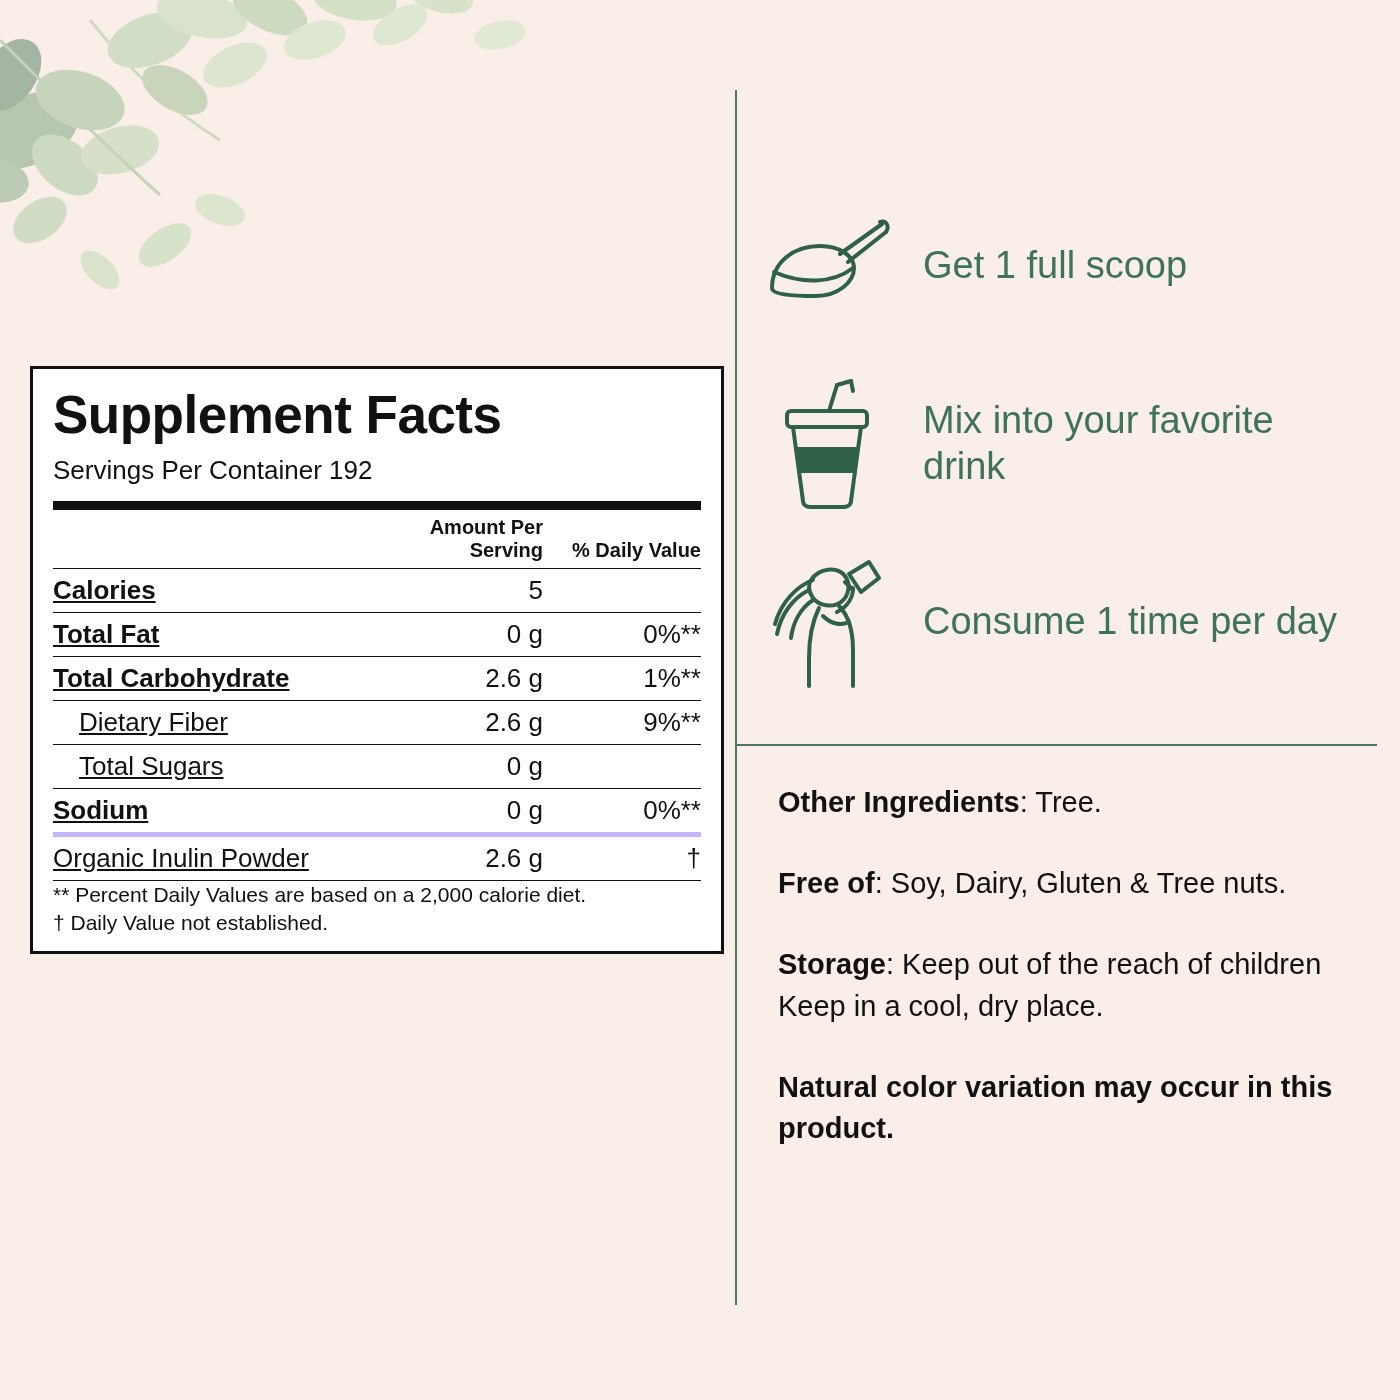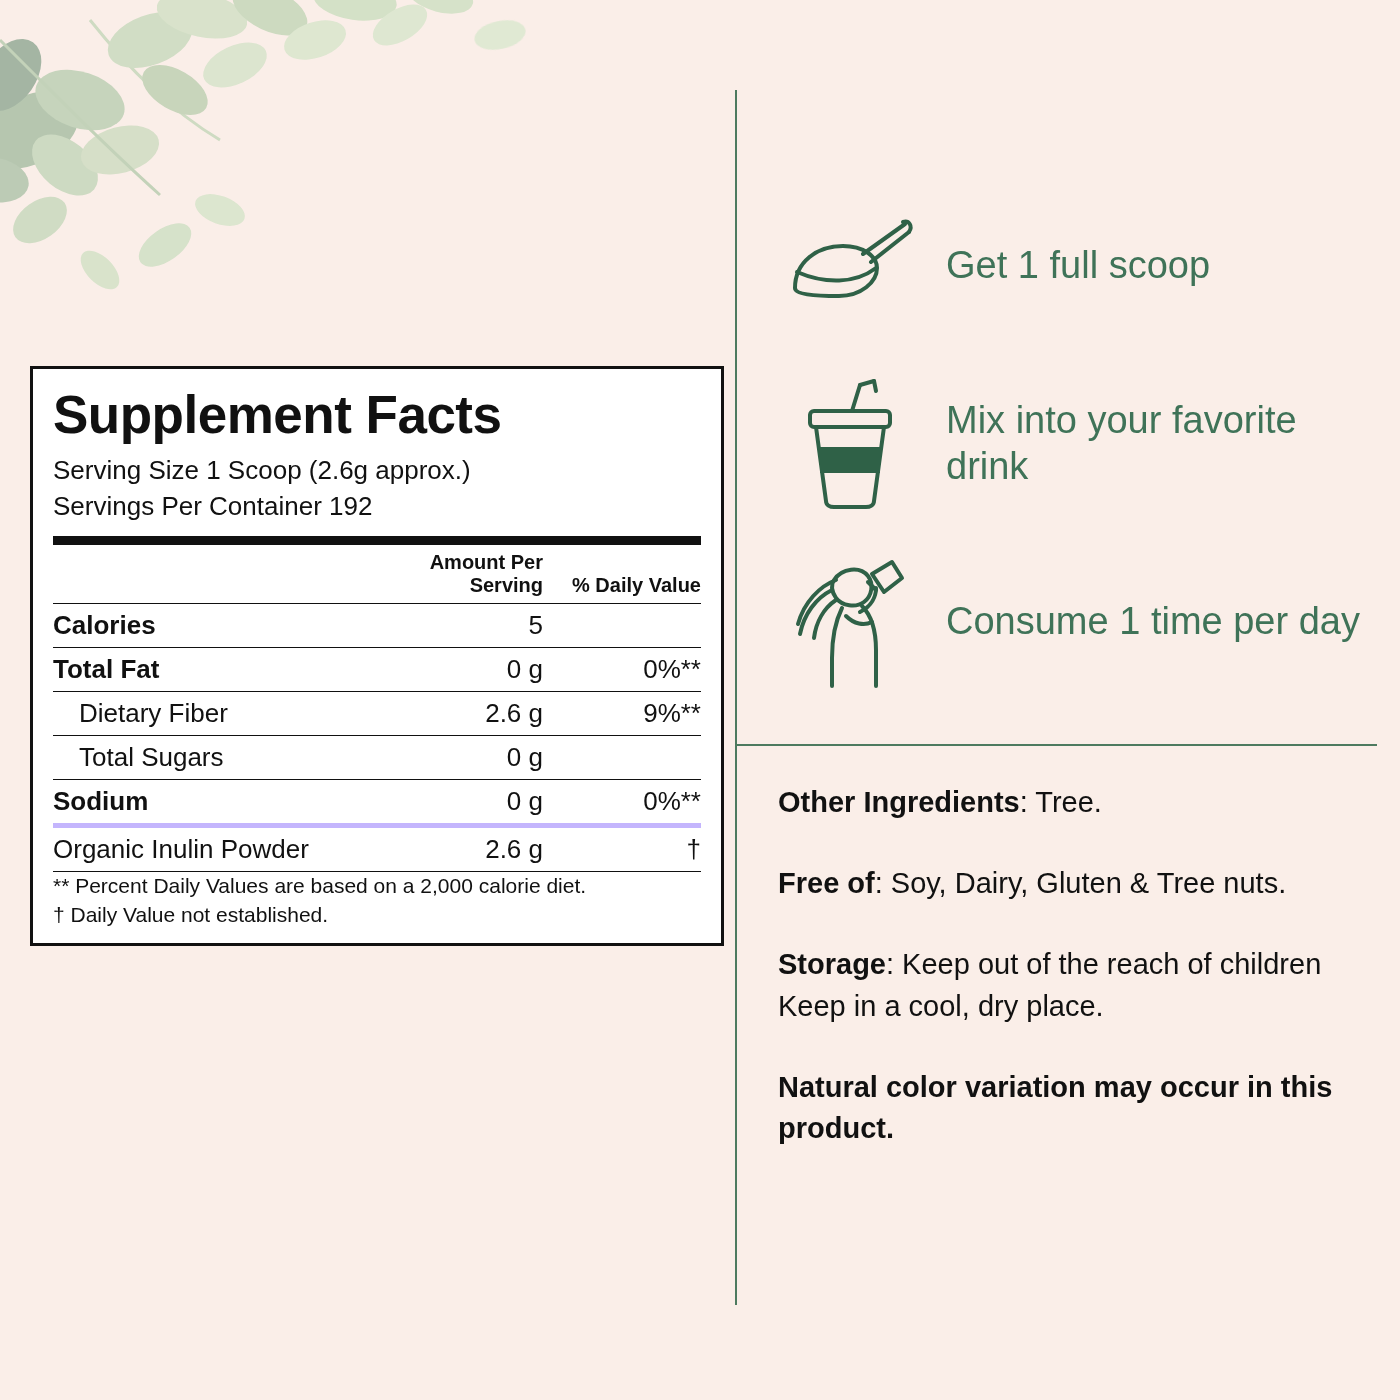--- a/index.html
+++ b/index.html
@@ -70,21 +70,21 @@
   table.sf-table {
     width: 100%;
     border-collapse: collapse;
     font-size: 26px;
     color: #111;
   }
   table.sf-table td {
     padding: 6px 0 6px 0;
     vertical-align: bottom;
   }
-  .col-name { text-align: left; }
+  .col-name { text-align: left; text-decoration: underline; }
   .col-amt  { text-align: right; width: 180px; padding-right: 8px !important;}
   .col-dv   { text-align: right; width: 150px; }
 
   .hdr-row td {
     font-size: 20px;
     font-weight: bold;
     padding-bottom: 4px;
     padding-top: 2px;
     text-align: right;
   }
@@ -122,21 +122,21 @@
     left: 737px;
     top: 744px;
     width: 640px;
     height: 2px;
     background: #4d7a5f;
   }
 
   
   #directions {
     position: absolute;
-    left: 780px;
+    left: 757px;
     top: 195px;
     width: 600px;
   }
   .dir-row {
     display: flex;
     align-items: center;
     margin-bottom: 38px;
   }
   .dir-icon {
     width: 140px;
@@ -201,21 +201,20 @@
     <ellipse cx="660" cy="40" rx="30" ry="16" fill="#d2e1c6" transform="rotate(30 660 40)"></ellipse>
     <ellipse cx="530" cy="55" rx="26" ry="14" fill="#dbe8cf" transform="rotate(-12 530 55)"></ellipse>
   </g>
 </svg>
 
 <div id="left-col">
 
   <div id="supplement-facts-panel">
     <div id="sf-title">Supplement Facts</div>
 
-    <div class="sf-serving">Serving Size 1 Scoop (2.6g approx.)</div>
     <div class="sf-serving">Servings Per Container 192</div>
 
     <div class="rule-thick"></div>
 
     <table class="sf-table">
       <tbody>
           <tr class="hdr-row row-line">
         <td class="col-name"></td>
         <td class="hdr-amt col-amt">Amount Per Serving</td>
         <td class="hdr-dv col-dv">% Daily Value</td>
@@ -226,20 +225,25 @@
         <td class="col-amt">5</td>
         <td class="col-dv"></td>
       </tr>
 
       <tr class="row-line">
         <td class="col-name bold">Total Fat</td>
         <td class="col-amt">0 g</td>
         <td class="col-dv">0%**</td>
       </tr>
 
+      <tr class="row-line">
+        <td class="col-name bold">Total Carbohydrate</td>
+        <td class="col-amt">2.6 g</td>
+        <td class="col-dv">1%**</td>
+      </tr>
 
       <tr class="row-line">
         <td class="col-name indent">Dietary Fiber</td>
         <td class="col-amt">2.6 g</td>
         <td class="col-dv">9%**</td>
       </tr>
 
       <tr class="row-line">
         <td class="col-name indent">Total Sugars</td>
         <td class="col-amt">0 g</td>

